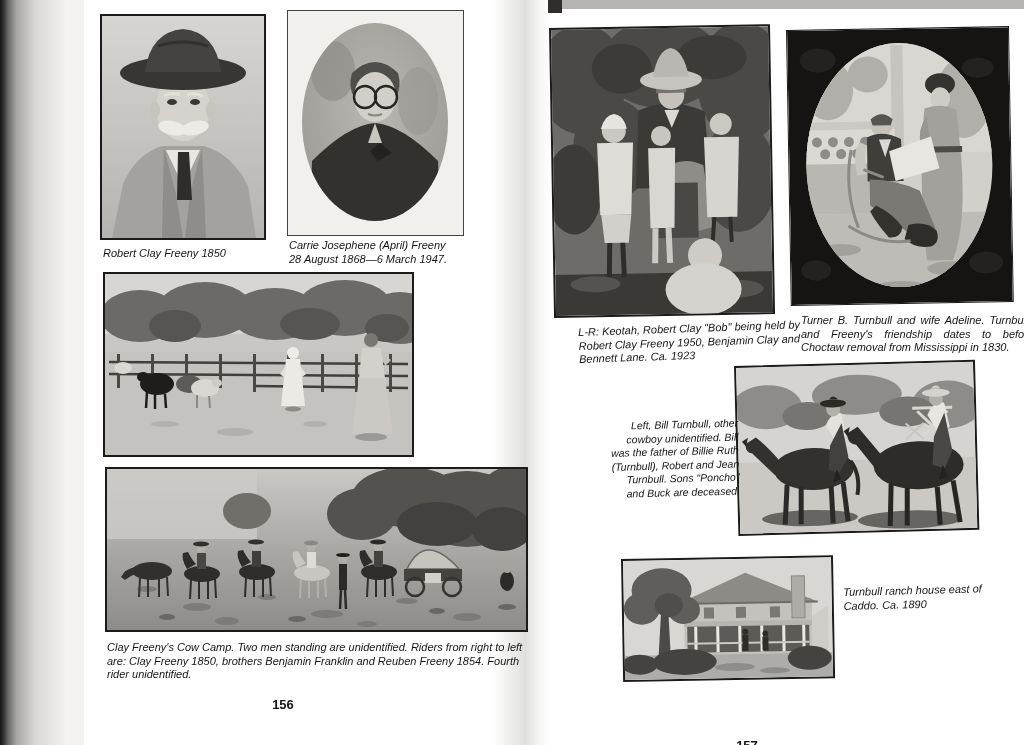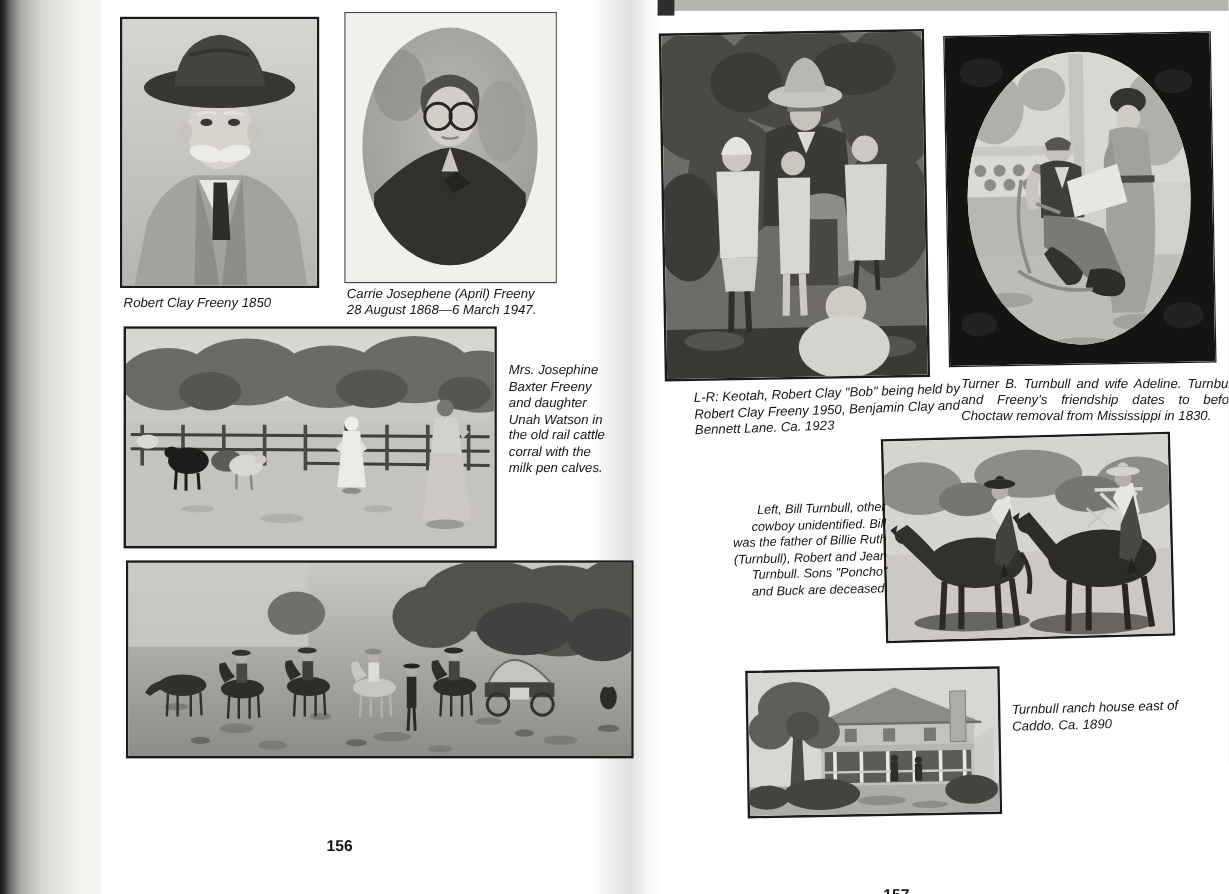--- a/index.html
+++ b/index.html
@@ -156,21 +156,20 @@
       <path d="M276,78 l10,8 -6,6 Z" fill="#c6c3be"></path>
       <ellipse cx="266" cy="163" rx="16" ry="4" fill="#9b9995"></ellipse>
       <g fill="#b2b0ac">
           <ellipse cx="60" cy="150" rx="14" ry="3"></ellipse>
           <ellipse cx="130" cy="158" rx="18" ry="4"></ellipse>
           <ellipse cx="210" cy="150" rx="12" ry="3"></ellipse>
         </g>
     </svg>
   </div>
 
-  <div class="cap" style="left:424px;top:303px;width:88px;">Mrs. Josephine Baxter Freeny and daughter Unah Watson in the old rail cattle corral with the milk pen calves.</div>
 
   <div class="photo" style="left:105px;top:467px;width:423px;height:165px;">
     <svg width="419" height="161" viewBox="0 0 419 161" preserveAspectRatio="none">
       <defs>
         <linearGradient id="gD" x1="0" y1="0" x2="0" y2="1">
           <stop offset="0" stop-color="#c9c8c4"></stop>
             <stop offset="0.55" stop-color="#a7a5a1"></stop>
             <stop offset="1" stop-color="#8e8c88"></stop>
         </linearGradient>
       </defs>
@@ -289,20 +288,21 @@
       <rect x="297" y="100" width="58" height="12" fill="#45433f"></rect>
       <circle cx="308" cy="118" r="9" fill="none" stroke="#33322f" stroke-width="2.5"></circle>
       <circle cx="345" cy="118" r="9" fill="none" stroke="#33322f" stroke-width="2.5"></circle>
       <rect x="318" y="104" width="16" height="10" fill="#d2d0cb"></rect>
 
       <ellipse cx="400" cy="112" rx="7" ry="10" fill="#2c2b28"></ellipse>
         <circle cx="400" cy="100" r="4" fill="#a5a29c"></circle>
     </svg>
   </div>
 
+  <div class="cap" style="left:107px;top:641px;width:424px;">Clay Freeny's Cow Camp. Two men standing are unidentified. Riders from right to left are: Clay Freeny 1850, brothers Benjamin Franklin and Reuben Freeny 1854. Fourth rider unidentified.</div>
   <div class="cap pageno" style="left:258px;top:698px;">156</div>
 
   <div class="photo r1" style="left:549px;top:28px;width:221px;height:290px;">
     <svg width="217" height="286" viewBox="0 0 217 286" preserveAspectRatio="none">
       <rect width="217" height="286" fill="#6e6c68"></rect>
       <g fill="#4b4946">
         <ellipse cx="30" cy="50" rx="45" ry="55"></ellipse>
           <ellipse cx="110" cy="35" rx="60" ry="45"></ellipse>
         <ellipse cx="190" cy="55" rx="45" ry="60"></ellipse>
           <ellipse cx="60" cy="120" rx="40" ry="50"></ellipse>

